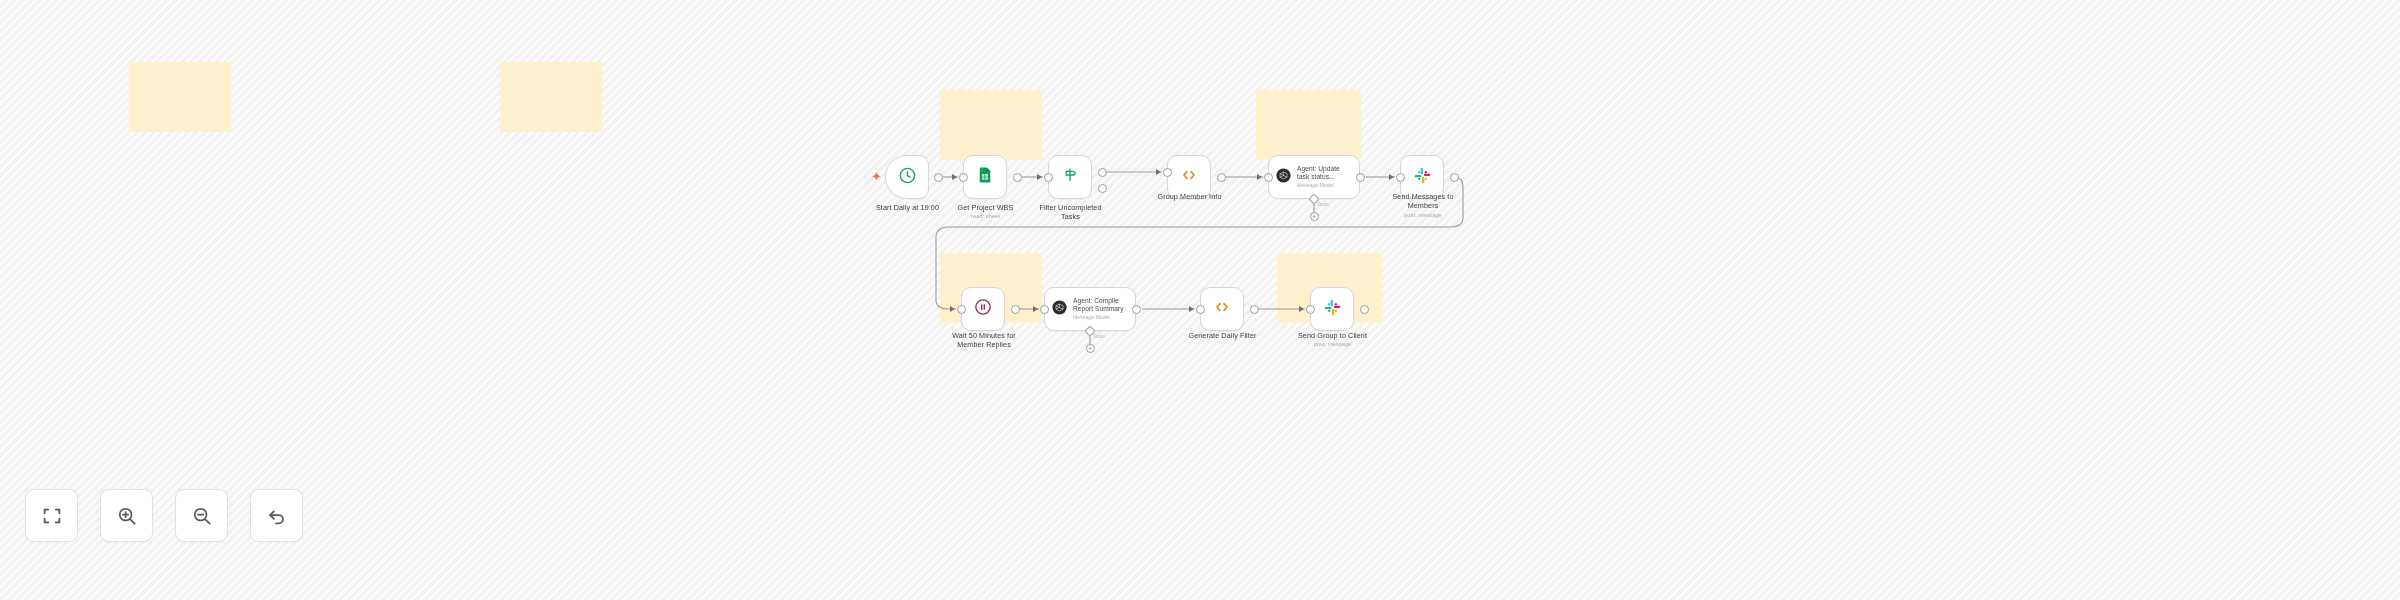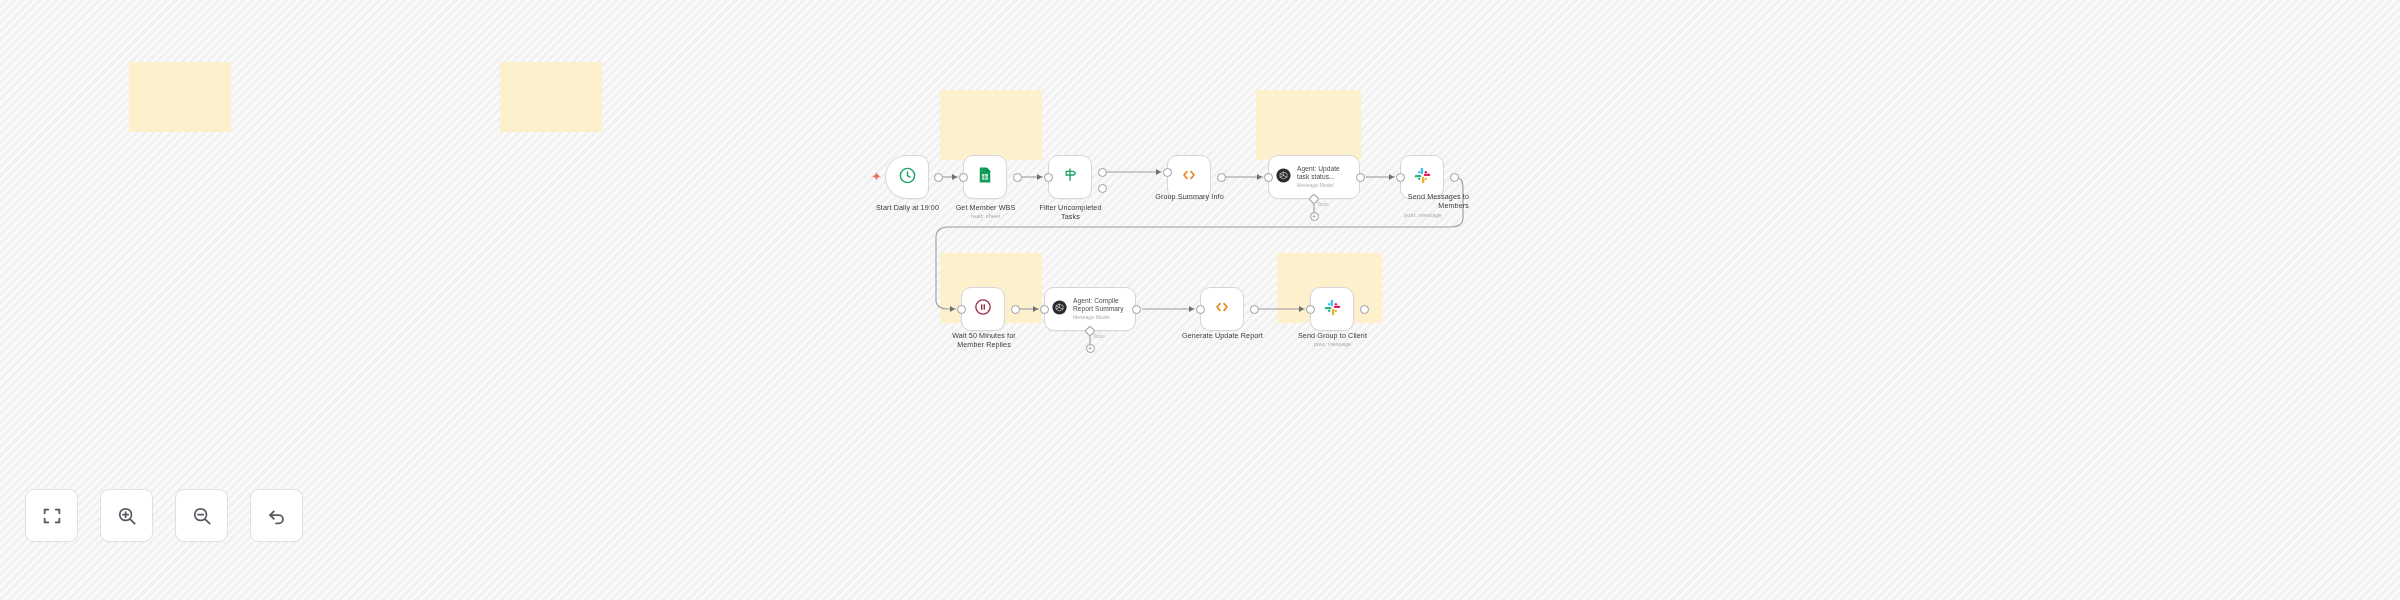--- a/index.html
+++ b/index.html
@@ -187,21 +187,21 @@
         <path d="M14 2l5 5h-5z" fill="#0b8043"></path>
         <rect x="8" y="11" width="8" height="7" fill="#fff"></rect>
         <g stroke="#0f9d58" stroke-width="1">
             <path d="M8 13.5h8M8 15.8h8M11.6 11v7"></path>
           </g>
       </svg>
     </span>
   </div>
   <div class="port" style="left:958.5px;top:172.5px;"></div>
   <div class="port" style="left:1012.5px;top:172.5px;"></div>
-  <div class="node-label" style="left:943px;top:203px;width:85px;">Get Member WBS</div>
+  <div class="node-label" style="left:943px;top:203px;width:85px;">Get Project WBS</div>
   <div class="node-sublabel" style="left:943px;top:213px;width:85px;">read: sheet</div>
 
   <div class="arrow-in" style="left:1037px;top:173.8px;"></div>
   <div class="node sq" style="left:1048px;top:155px;">
     <span>
       <svg width="18" height="18" viewBox="0 0 24 24" fill="none" stroke="#1fa463" stroke-width="1.8" stroke-linecap="round">
         <path d="M12 4 V19"></path>
         <path d="M7 7.2 h10 l2.2 2.4 -2.2 2.4 H7 z" fill="none"></path>
       </svg>
     </span>
@@ -216,21 +216,21 @@
   <div class="node sq" style="left:1167px;top:155px;">
     <span>
       <svg width="20" height="20" viewBox="0 0 24 24" fill="none" stroke="#e8871e" stroke-width="2" stroke-linecap="round" stroke-linejoin="round">
         <path d="M9.5 8 L6 12 L9.5 16"></path>
           <path d="M14.5 8 L18 12 L14.5 16"></path>
       </svg>
     </span>
   </div>
   <div class="port" style="left:1162.5px;top:167.5px;"></div>
   <div class="port" style="left:1216.5px;top:172.5px;"></div>
-  <div class="node-label" style="left:1142px;top:192px;width:95px;">Group Summary Info</div>
+  <div class="node-label" style="left:1142px;top:192px;width:95px;">Group Member Info</div>
 
   <div class="arrow-in" style="left:1257px;top:173.8px;"></div>
   <div class="node agent" style="left:1268px;top:155px;">
     <span style="flex:0 0 auto;">
       <svg width="17" height="17" viewBox="0 0 24 24">
         <circle cx="12" cy="12" r="10" fill="#2b2b2b"></circle>
         <g stroke="#ffffff" stroke-width="0.9" fill="none" opacity="0.85">
           <path d="M7 9.5 L12 7 L17 9.5 L17 14.5 L12 17 L7 14.5 Z"></path>
           <path d="M12 7 L12 12 L17 14.5"></path>
             <path d="M12 12 L7 14.5"></path>
@@ -262,21 +262,21 @@
           <rect x="6.3" y="6.3" width="3" height="3" rx="1.5" fill="#36c5f0"></rect>
           <rect x="6.3" y="14.7" width="3" height="3" rx="1.5" fill="#2eb67d"></rect>
           <rect x="14.7" y="14.7" width="3" height="3" rx="1.5" fill="#ecb22e"></rect>
           <rect x="14.7" y="6.3" width="3" height="3" rx="1.5" fill="#e01e5a"></rect>
         </g>
       </svg>
     </span>
   </div>
   <div class="port" style="left:1395.5px;top:172.5px;"></div>
   <div class="port" style="left:1449.5px;top:172.5px;"></div>
-  <div class="node-label" style="left:1377px;top:192px;width:92px;text-align:right;">Send Messages to
+  <div class="node-label" style="left:1377px;top:192px;width:92px;">Send Messages to
 Members</div>
   <div class="node-sublabel" style="left:1377px;top:212px;width:92px;">post: message</div>
 
   <div class="arrow-in" style="left:950px;top:305.8px;"></div>
   <div class="node sq" style="left:961px;top:287px;">
     <span>
       <svg width="20" height="20" viewBox="0 0 24 24" fill="none">
         <circle cx="12" cy="12" r="8.6" stroke="#9c2d4a" stroke-width="1.6"></circle>
         <rect x="9.6" y="8.7" width="1.7" height="6.6" rx="0.6" fill="#9c2d4a"></rect>
         <rect x="12.7" y="8.7" width="1.7" height="6.6" rx="0.6" fill="#9c2d4a"></rect>
@@ -317,21 +317,21 @@
   <div class="node sq" style="left:1200px;top:287px;">
     <span>
       <svg width="20" height="20" viewBox="0 0 24 24" fill="none" stroke="#e8871e" stroke-width="2" stroke-linecap="round" stroke-linejoin="round">
         <path d="M9.5 8 L6 12 L9.5 16"></path>
           <path d="M14.5 8 L18 12 L14.5 16"></path>
       </svg>
     </span>
   </div>
   <div class="port" style="left:1195.5px;top:304.5px;"></div>
   <div class="port" style="left:1249.5px;top:304.5px;"></div>
-  <div class="node-label" style="left:1174px;top:331px;width:97px;">Generate Update Report</div>
+  <div class="node-label" style="left:1174px;top:331px;width:97px;">Generate Daily Filter</div>
 
   <div class="arrow-in" style="left:1299px;top:305.8px;"></div>
   <div class="node sq" style="left:1310px;top:287px;">
     <span>
       <svg width="19" height="19" viewBox="0 0 24 24">
         <g>
           <rect x="9.7" y="2.2" width="3" height="8.2" rx="1.5" fill="#36c5f0"></rect>
           <rect x="2.2" y="11.3" width="8.2" height="3" rx="1.5" fill="#2eb67d"></rect>
           <rect x="11.3" y="13.6" width="3" height="8.2" rx="1.5" fill="#ecb22e"></rect>
           <rect x="13.6" y="9.7" width="8.2" height="3" rx="1.5" fill="#e01e5a"></rect>

